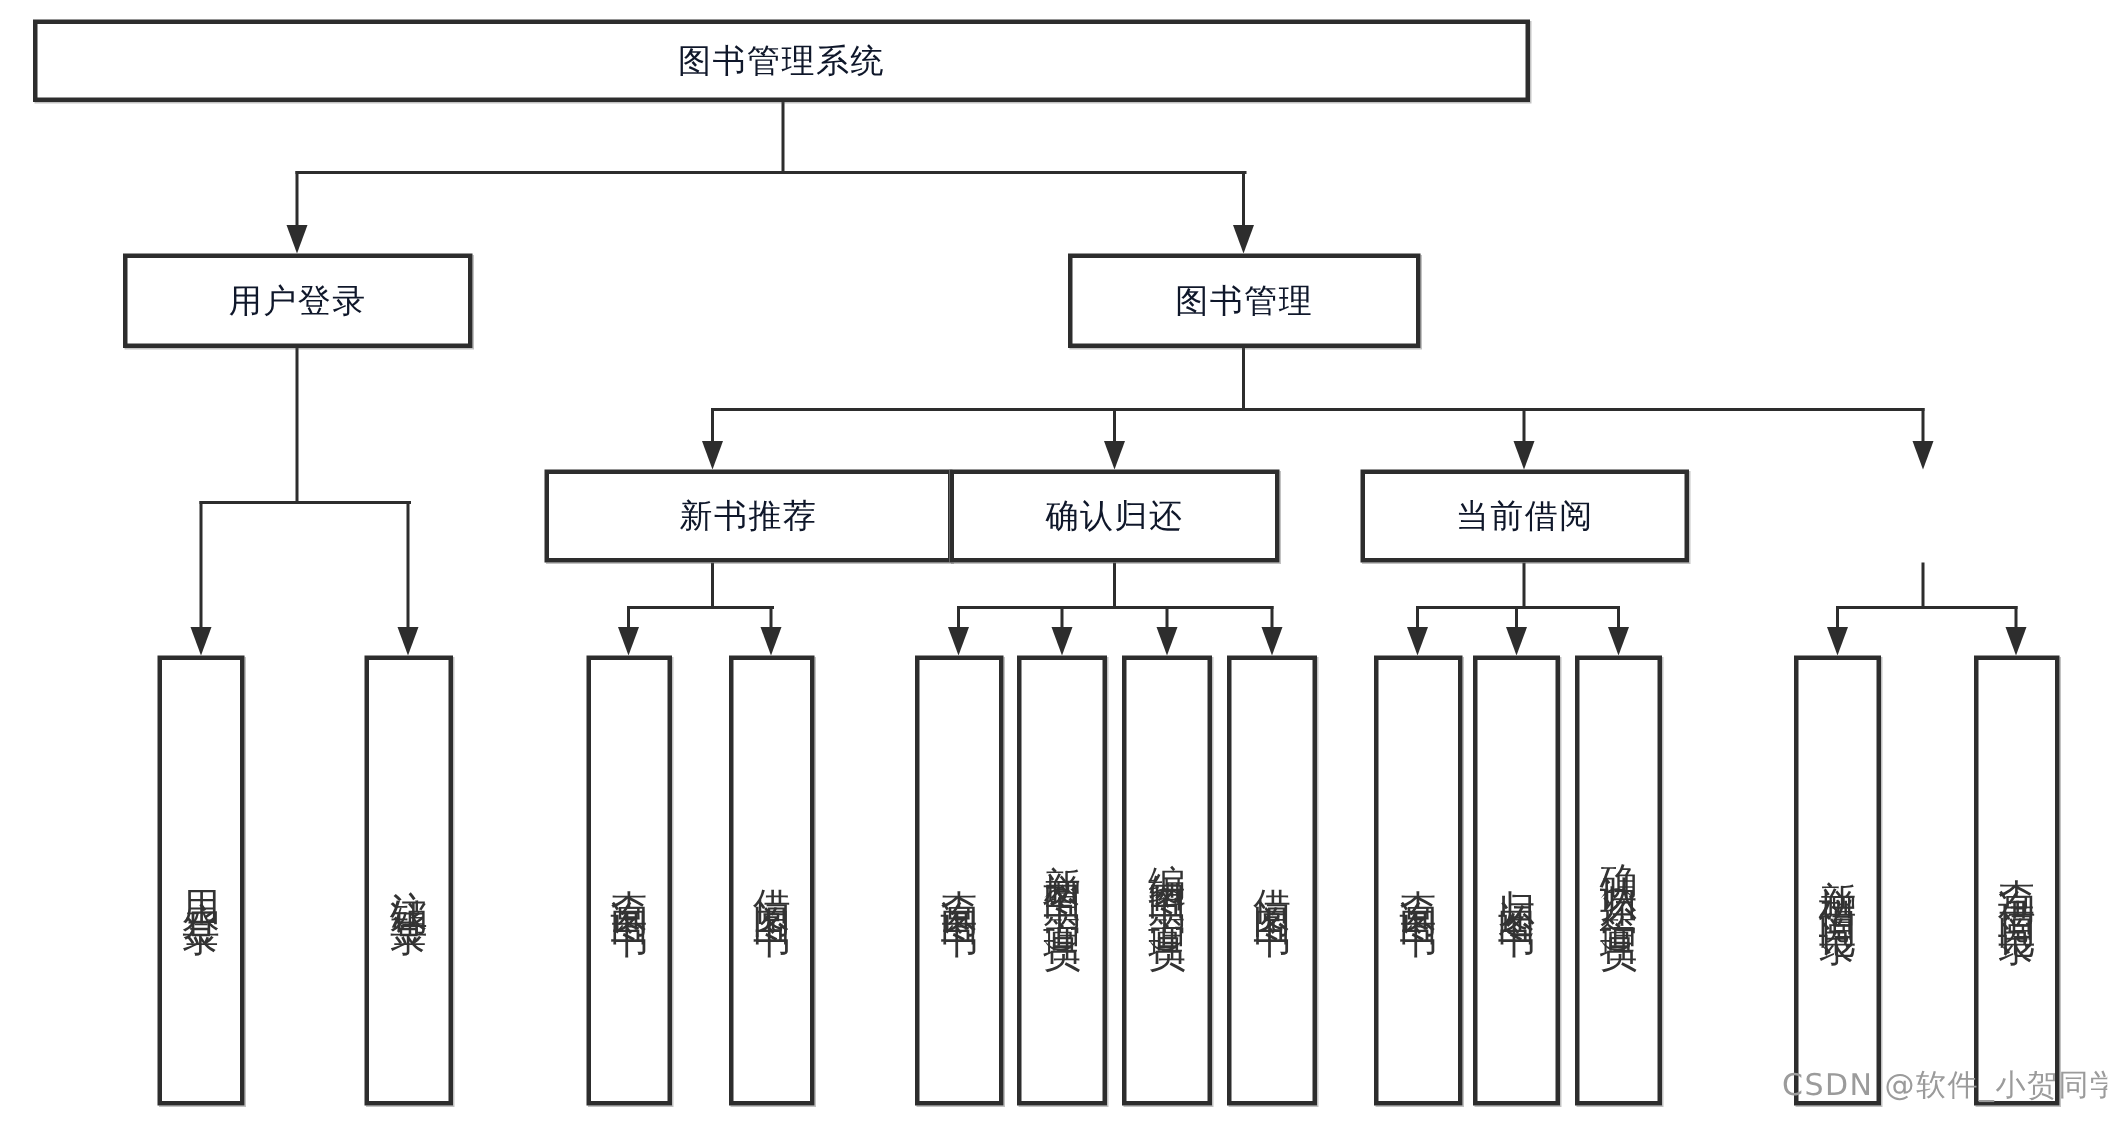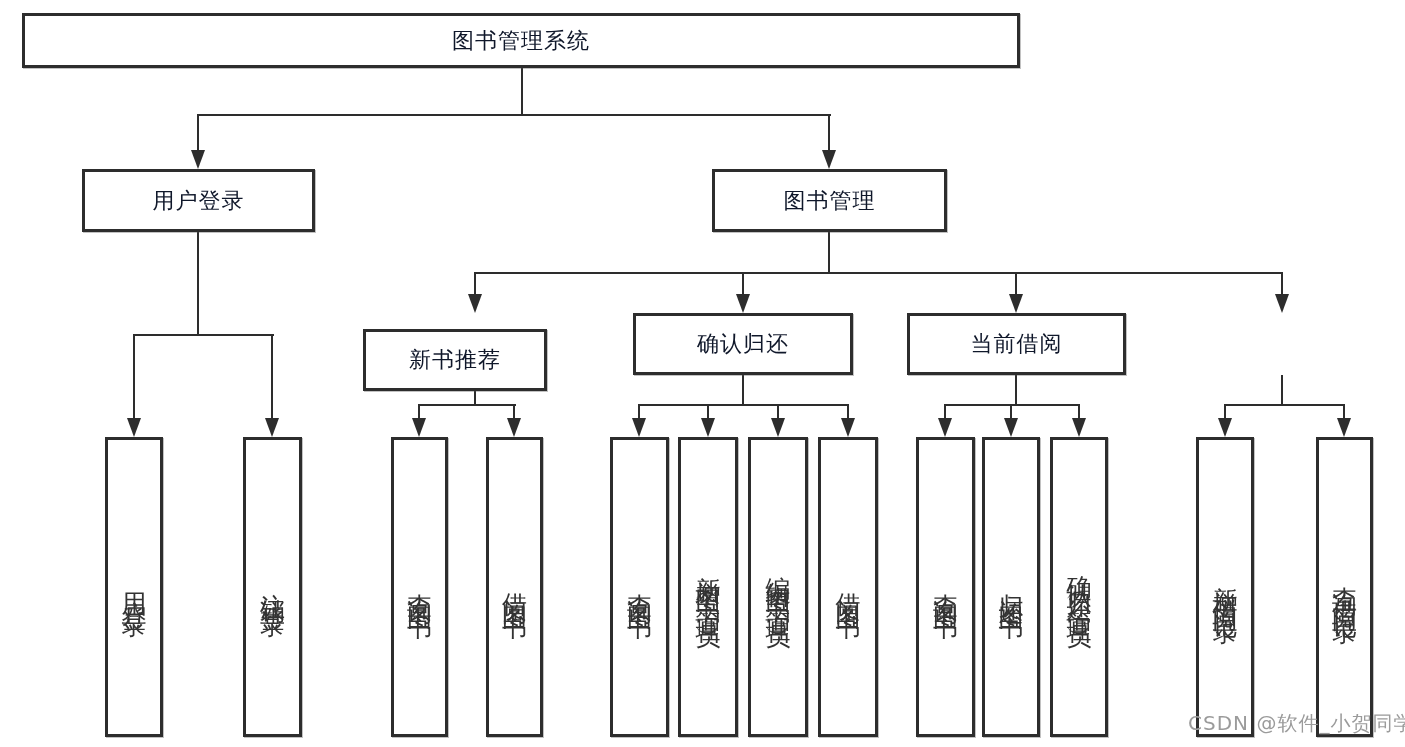--- a/index.html
+++ b/index.html
@@ -76,21 +76,21 @@
 <body>
 
 <div id="canvas">
 
   <div class="box" style="left:22px; top:13px; width:998px; height:55px;">图书管理系统</div>
 
   <div class="box" style="left:82px; top:169px; width:233px; height:63px;">用户登录</div>
 
   <div class="box" style="left:712px; top:169px; width:235px; height:63px;">图书管理</div>
 
-  <div class="box" style="left:363px; top:313px; width:184px; height:62px;margin-top:16px;">新书推荐</div>
+  <div class="box" style="left:363px; top:313px; width:272px; height:62px;">新书推荐</div>
 
   <div class="box" style="left:633px; top:313px; width:220px; height:62px;">确认归还</div>
 
   <div class="box" style="left:907px; top:313px; width:219px; height:62px;">当前借阅</div>
 
 
   <div class="vbox" style="left:105px; top:437px; width:58px; height:300px;">用户登录</div>
 
   <div class="vbox" style="left:243px; top:437px; width:59px; height:300px;">注销登录</div>
 

